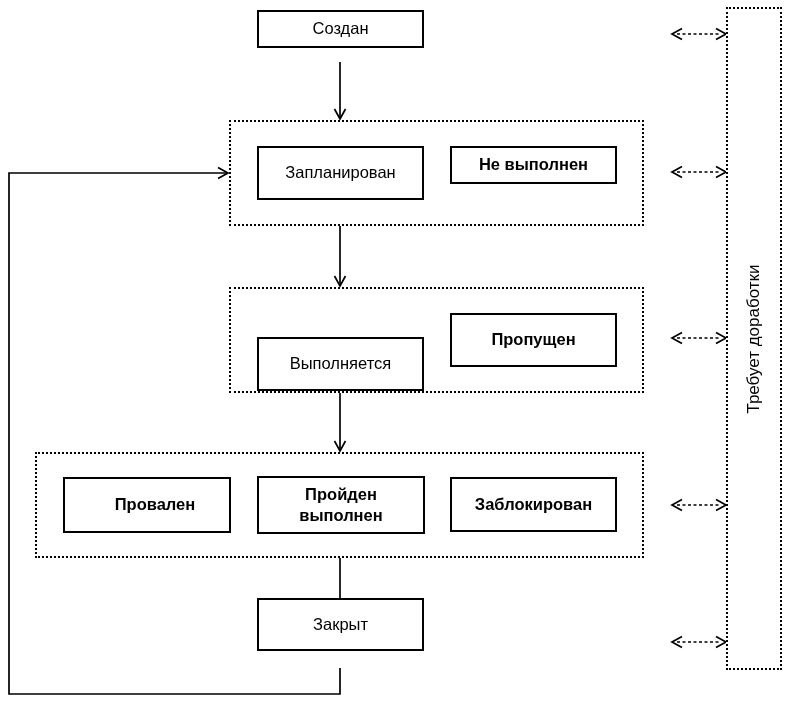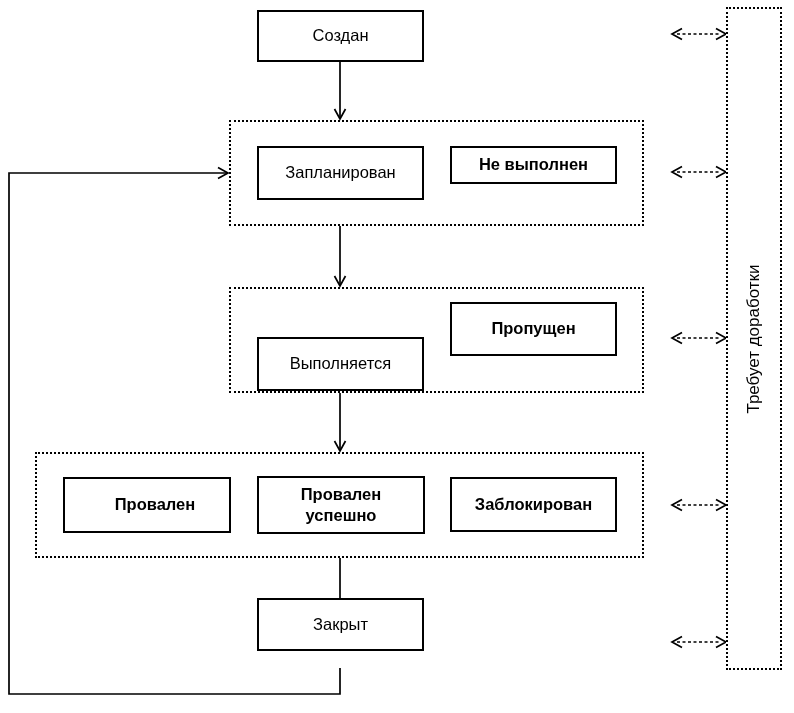--- a/index.html
+++ b/index.html
@@ -47,25 +47,25 @@
     display: flex;
     align-items: center;
     justify-content: center;
   }
   .siderect .vtext {
     transform: rotate(-90deg);
     white-space: nowrap;
     font-size: 17px;
   }
   
-  #node-created     { left: 257px; top: 10px;  width: 167px; height: 52px; }
+  #node-created     { left: 257px; top: 10px;  width: 167px; height: 38px; }
   #node-planned     { left: 257px; top: 146px; width: 167px; height: 54px; text-align: center; }
   #node-notexec     { left: 450px; top: 146px; width: 167px; height: 38px; }
   #node-inprogress  { left: 257px; top: 313px; width: 167px; height: 54px; margin-top: 24px; }
-  #node-skipped     { left: 450px; top: 302px; width: 167px; height: 54px; }
+  #node-skipped     { left: 450px; top: 313px; width: 167px; height: 54px; }
   #node-failed      { left: 63px;  top: 477px; width: 168px; height: 56px; padding-left: 24px; }
   #node-passed      { left: 257px; top: 476px; width: 168px; height: 58px; }
   #node-blocked     { left: 450px; top: 477px; width: 167px; height: 55px; }
   #node-closed      { left: 257px; top: 598px; width: 167px; height: 53px; }
   #group-planned    { left: 229px; top: 120px; width: 415px; height: 106px; }
   #group-executing  { left: 229px; top: 287px; width: 415px; height: 106px; }
   #group-results    { left: 35px;  top: 452px; width: 609px; height: 106px; }
   #rework-rect      { left: 726px; top: 7px;   width: 56px;  height: 663px; }
 </style>
 </head>
@@ -143,21 +143,21 @@
     <span>Выполняется</span>
   </div>
   <div class="node bold" id="node-skipped">
     <span>Пропущен</span>
   </div>
 
   <div class="node bold" id="node-failed">
     <span>Провален</span>
   </div>
   <div class="node bold" id="node-passed">
-    <span>Провален успешно</span>
+    <span>Пройден выполнен</span>
   </div>
   <div class="node bold" id="node-blocked">
     <span>Заблокирован</span>
   </div>
 
   <div class="node" id="node-closed">
     <span>Закрыт</span>
   </div>
 
   <div class="siderect" id="rework-rect">

